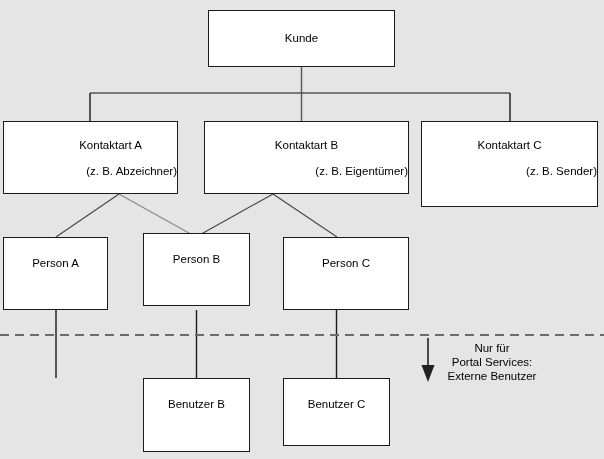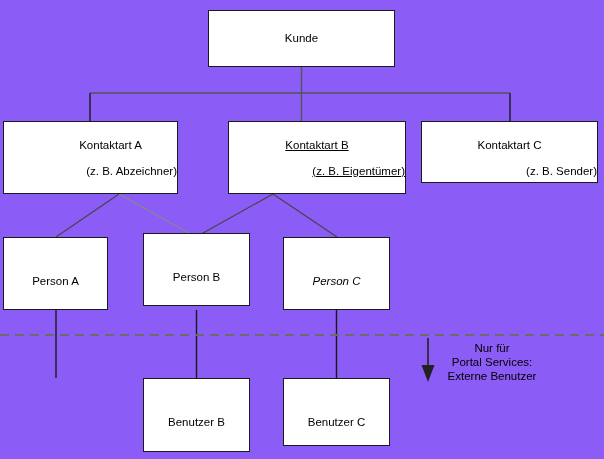--- a/index.html
+++ b/index.html
@@ -7,21 +7,21 @@
     padding: 0;
     background: #ffffff;
   }
   body {
     font-family: "Liberation Sans", sans-serif;
   }
   #canvas {
     position: relative;
     width: 604px;
     height: 459px;
-    background: #8b5cf6;
+    background: #e5e5e5;
     overflow: hidden;
   }
   .node {
     position: absolute;
     box-sizing: border-box;
     border: 1px solid #1a1a1a;
     background: #ffffff;
     text-align: center;
     color: #000000;
     font-size: 11.5px;
@@ -41,21 +41,21 @@
   
   .node.two-line {
     padding-top: 18px;
   }
   .node.two-line .label-line + .label-line {
     margin-top: 14px;
     text-align: right;
   }
   
   .node.top-text {
-    padding-top: 38px;
+    padding-top: 20px;
   }
   svg.wires {
     position: absolute;
     left: 0;
     top: 0;
     width: 604px;
     height: 459px;
     z-index: 1;
     pointer-events: none;
   }
@@ -105,39 +105,39 @@
 
   <div class="node center-text" style="left:208px; top:10px; width:187px; height:57px;">
     <span class="label-line">Kunde</span>
   </div>
 
   <div class="node two-line" style="left:3px; top:121px; width:175px; height:73px;padding-left:40px;">
     <span class="label-line">Kontaktart A</span>
     <span class="label-line">(z. B. Abzeichner)</span>
   </div>
 
-  <div class="node two-line" style="left:228px; top:121px; width:178px; height:73px;text-decoration:underline;">
+  <div class="node two-line" style="left:204px; top:121px; width:205px; height:73px;">
     <span class="label-line">Kontaktart B</span>
     <span class="label-line">(z. B. Eigentümer)</span>
   </div>
 
-  <div class="node two-line" style="left:421px; top:121px; width:177px; height:62px;">
+  <div class="node two-line" style="left:421px; top:121px; width:177px; height:86px;">
     <span class="label-line">Kontaktart C</span>
     <span class="label-line">(z. B. Sender)</span>
   </div>
 
   <div class="node top-text" style="left:3px; top:237px; width:105px; height:73px;">
     <span class="label-line">Person A</span>
   </div>
 
   <div class="node top-text" style="left:143px; top:233px; width:107px; height:73px;">
     <span class="label-line">Person B</span>
   </div>
 
-  <div class="node top-text" style="left:283px; top:237px; width:107px; height:73px;font-style:italic;">
+  <div class="node top-text" style="left:283px; top:237px; width:126px; height:73px;">
     <span class="label-line">Person C</span>
   </div>
 
 
   <div class="node top-text" style="left:143px; top:378px; width:107px; height:74px;">
     <span class="label-line">Benutzer B</span>
   </div>
 
   <div class="node top-text" style="left:283px; top:378px; width:107px; height:68px;">
     <span class="label-line">Benutzer C</span>

